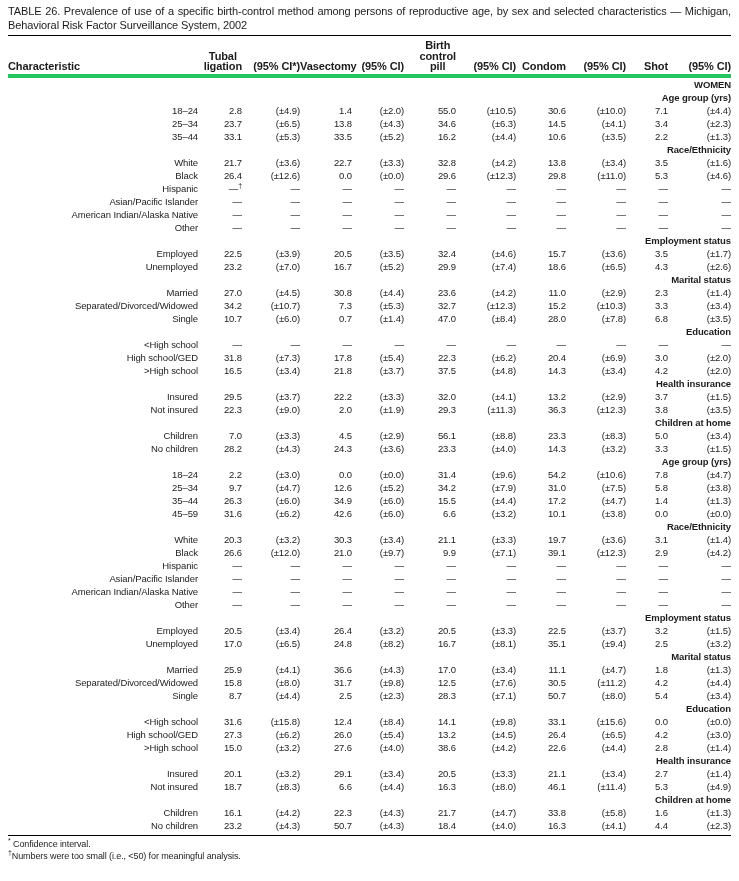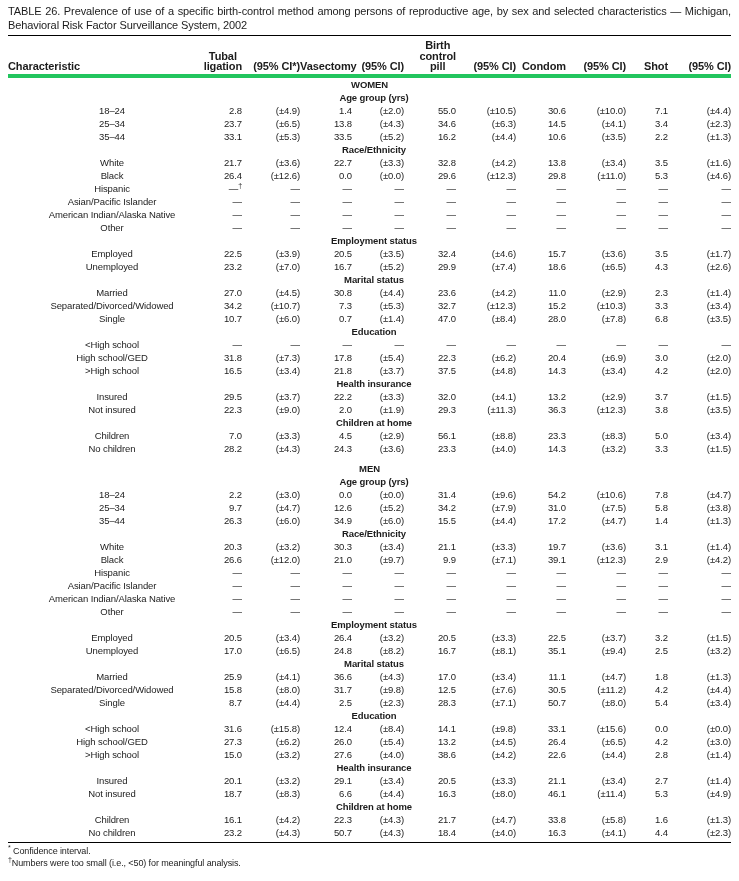--- a/index.html
+++ b/index.html
@@ -43,21 +43,21 @@
   thead th.char { text-align: left; }
   tbody td {
     font-size: 9.5px;
     line-height: 13px;
     height: 13px;
     text-align: right;
     padding: 0;
     white-space: nowrap;
     letter-spacing: -0.1px;
   }
-  tbody td.label { text-align: center; }
+  tbody td.label { text-align: right; }
   tr.section td.label { font-weight: bold; padding-left: 0; }
   tr.section.gap td.label { padding-top: 7px; height: 20px; }
   tr.group td.label { font-weight: bold; padding-left: 9px; }
   tr.datarow td.label { padding-left: 18px; }
   sup { font-size: 7px; line-height: 0; }
   .footnotes {
     width: 723px;
     border-top: 1px solid #000;
     margin-top: 3px;
     padding-top: 2px;
@@ -395,23 +395,20 @@
           <td>(±4.3)</td>
           <td>24.3</td>
           <td>(±3.6)</td>
           <td>23.3</td>
           <td>(±4.0)</td>
           <td>14.3</td>
           <td>(±3.2)</td>
           <td>3.3</td>
           <td>(±1.5)</td>
         </tr>
-        <tr class="section gap">
-          <td class="label" colspan="11">MEN</td>
-        </tr>
         <tr class="group">
           <td class="label" colspan="11">Age group (yrs)</td>
         </tr>
         <tr class="datarow">
           <td class="label">18–24</td>
           <td>2.2</td>
           <td>(±3.0)</td>
           <td>0.0</td>
           <td>(±0.0)</td>
           <td>31.4</td>
@@ -440,20 +437,33 @@
           <td>(±6.0)</td>
           <td>34.9</td>
           <td>(±6.0)</td>
           <td>15.5</td>
           <td>(±4.4)</td>
           <td>17.2</td>
           <td>(±4.7)</td>
           <td>1.4</td>
           <td>(±1.3)</td>
         </tr>
+        <tr class="datarow">
+          <td class="label">45–59</td>
+          <td>31.6</td>
+          <td>(±6.2)</td>
+          <td>42.6</td>
+          <td>(±6.0)</td>
+          <td>6.6</td>
+          <td>(±3.2)</td>
+          <td>10.1</td>
+          <td>(±3.8)</td>
+          <td>0.0</td>
+          <td>(±0.0)</td>
+        </tr>
         <tr class="group">
           <td class="label" colspan="11">Race/Ethnicity</td>
         </tr>
         <tr class="datarow">
           <td class="label">White</td>
           <td>20.3</td>
           <td>(±3.2)</td>
           <td>30.3</td>
           <td>(±3.4)</td>
           <td>21.1</td>

